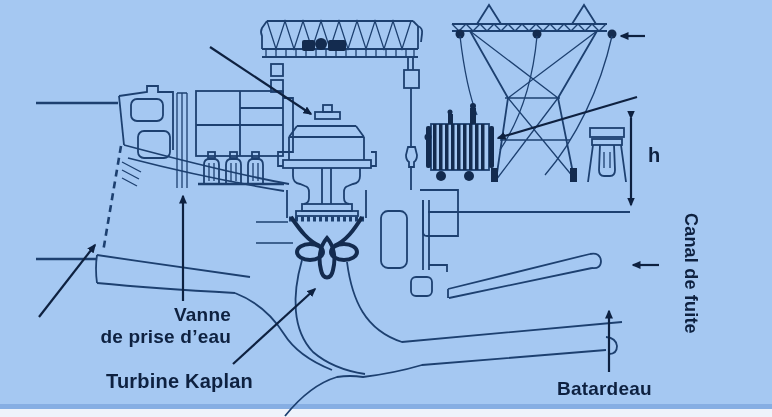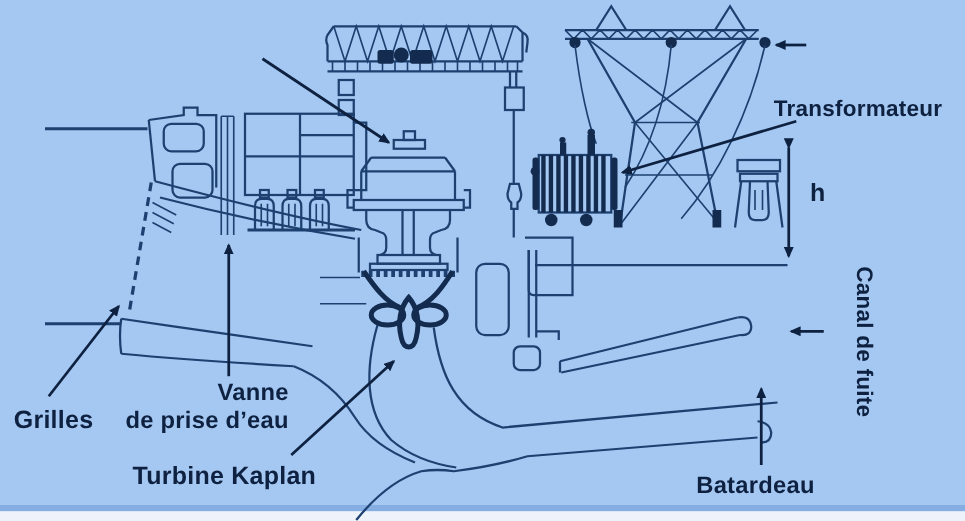--- a/index.html
+++ b/index.html
@@ -208,21 +208,19 @@
       <path class="arrowline" d="M645,36 L621,36" marker-end="url(#ah)"></path>
       <path class="arrowline" d="M637,97 L498,138" marker-end="url(#ah)"></path>
       <path class="arrowline" d="M659,265 L633,265" marker-end="url(#ah)"></path>
       <path class="arrowline" d="M39,317 L95,245" marker-end="url(#ah)"></path>
       <path class="arrowline" d="M183,301 L183,196" marker-end="url(#ah)"></path>
       <path class="arrowline" d="M233,364 L315,289" marker-end="url(#ah)"></path>
       <path class="arrowline" d="M609,372 L609,311" marker-end="url(#ah)"></path>
     </g>
   </svg>
 
-  <div class="label" style="left:619px;top:77px;font-size:18px;">Transformateur</div>
   <div class="label" style="left:648px;top:144px;font-size:20px;">h</div>
   <div class="label vertical" style="left:680px;top:213px;font-size:18px;">Canal de fuite</div>
-  <div class="label" style="left:11px;top:325px;font-size:20px;">Grilles</div>
   <div class="label" style="left:93px;top:304px;width:138px;text-align:right;font-size:19px;">Vanne
 de prise d’eau</div>
   <div class="label" style="left:106px;top:370px;font-size:20px;">Turbine Kaplan</div>
   <div class="label" style="left:557px;top:378px;font-size:19px;">Batardeau</div>
 </div>
 
 </body></html>

